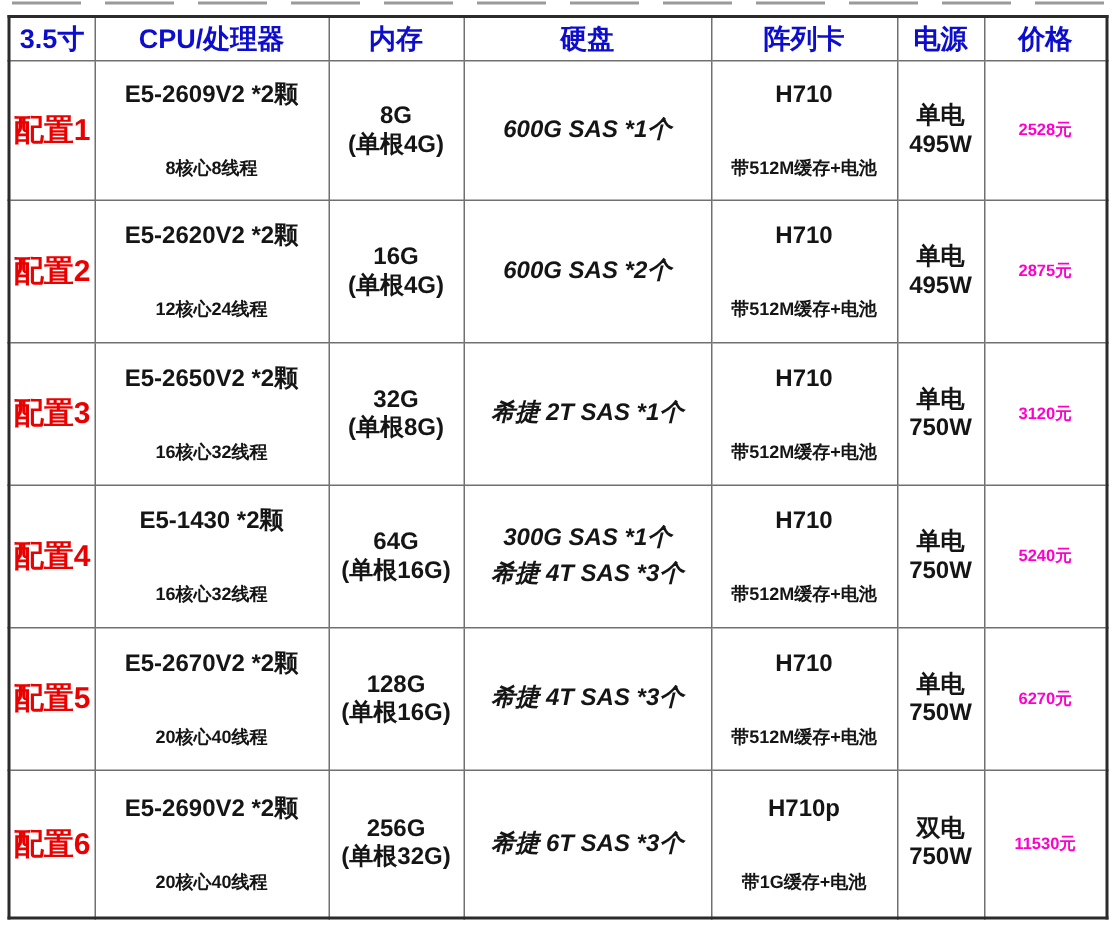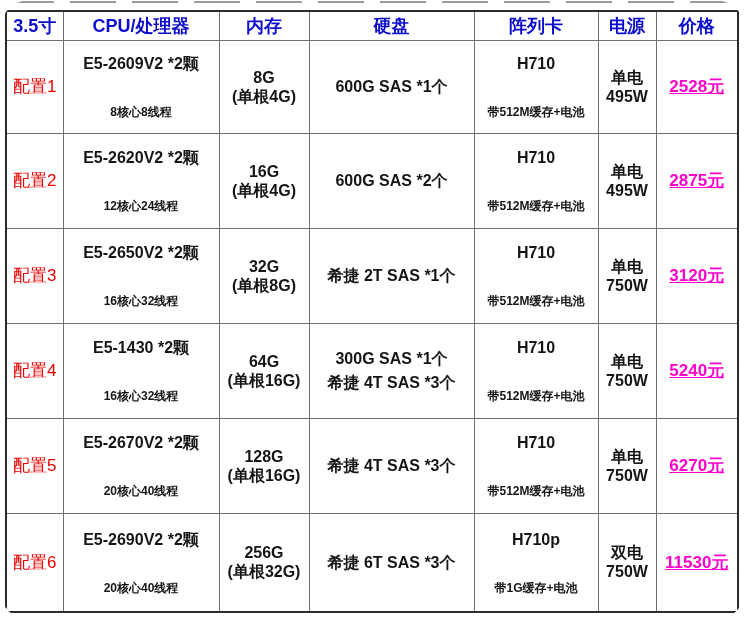--- a/index.html
+++ b/index.html
@@ -9,21 +9,20 @@
     width: 745px;
     height: 620px;
     font-family: "Liberation Sans", "DejaVu Sans", sans-serif;
   }
   .page {
     position: relative;
     width: 745px;
     height: 620px;
     overflow: hidden;
     background: #ffffff;
-    border-radius: 30px;
   }
   .top-remnant {
     position: absolute;
     top: 1px;
     left: 8px;
     width: 730px;
     height: 2px;
     background: repeating-linear-gradient(90deg,
       #9a9a9a 0px, #9a9a9a 46px,
       transparent 46px, transparent 62px);
@@ -53,49 +52,48 @@
     color: var(--header-color, #0d0dce);
     font-size: 18px;
     font-weight: bold;
   }
   .cellwrap {
     display: flex;
     flex-direction: column;
     align-items: center;
     justify-content: center;
   }
-  .c-disk .cellwrap { gap: 5px; }
+  .c-disk .cellwrap { gap: 5px; font-style: italic; }
   .main {
     color: #151515;
     font-size: 16px;
     font-weight: bold;
     line-height: 19px;
     white-space: nowrap;
   }
   .sub {
     color: #151515;
     font-size: 12px;
     font-weight: bold;
     line-height: 14px;
     white-space: nowrap;
     margin-top: 32px;
   }
   .cfg-label {
     color: var(--label-color, #eb0000);
-    font-size: 17px;
-    font-weight: normal;
+    font-size: 20px;
+    font-weight: bold;
     white-space: nowrap;
     text-align: right;
   }
   .price {
     color: var(--price-color, #ff00cc);
-    font-size: 17px;
+    font-size: 11px;
     font-weight: bold;
     white-space: nowrap;
-    text-decoration: underline;
   }
 </style>
 </head>
 <body>
 
 <div class="page">
   <div class="top-remnant"></div>
 
   <table class="cfg">
     <colgroup>

